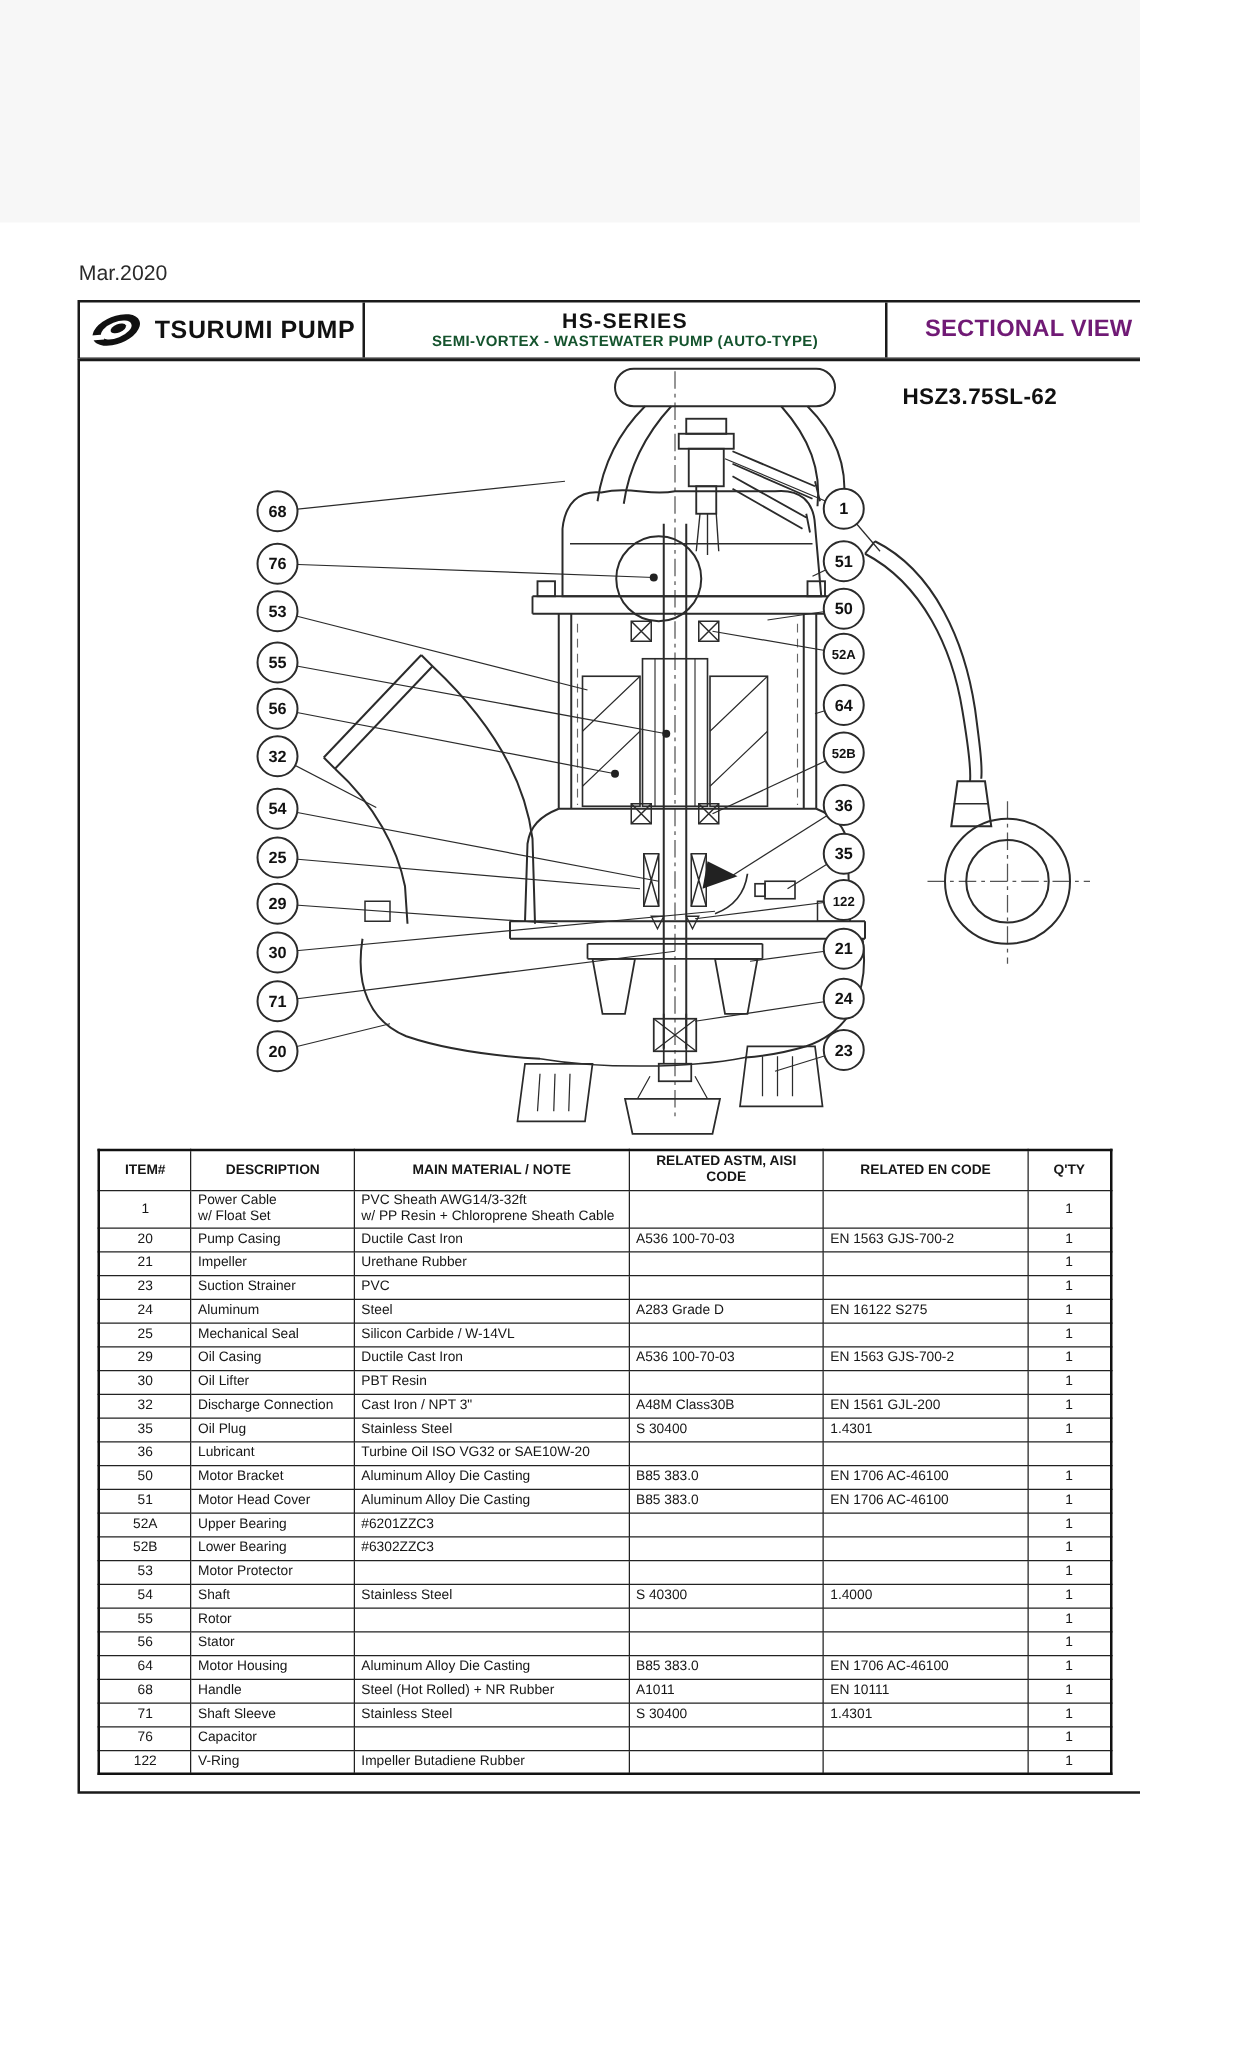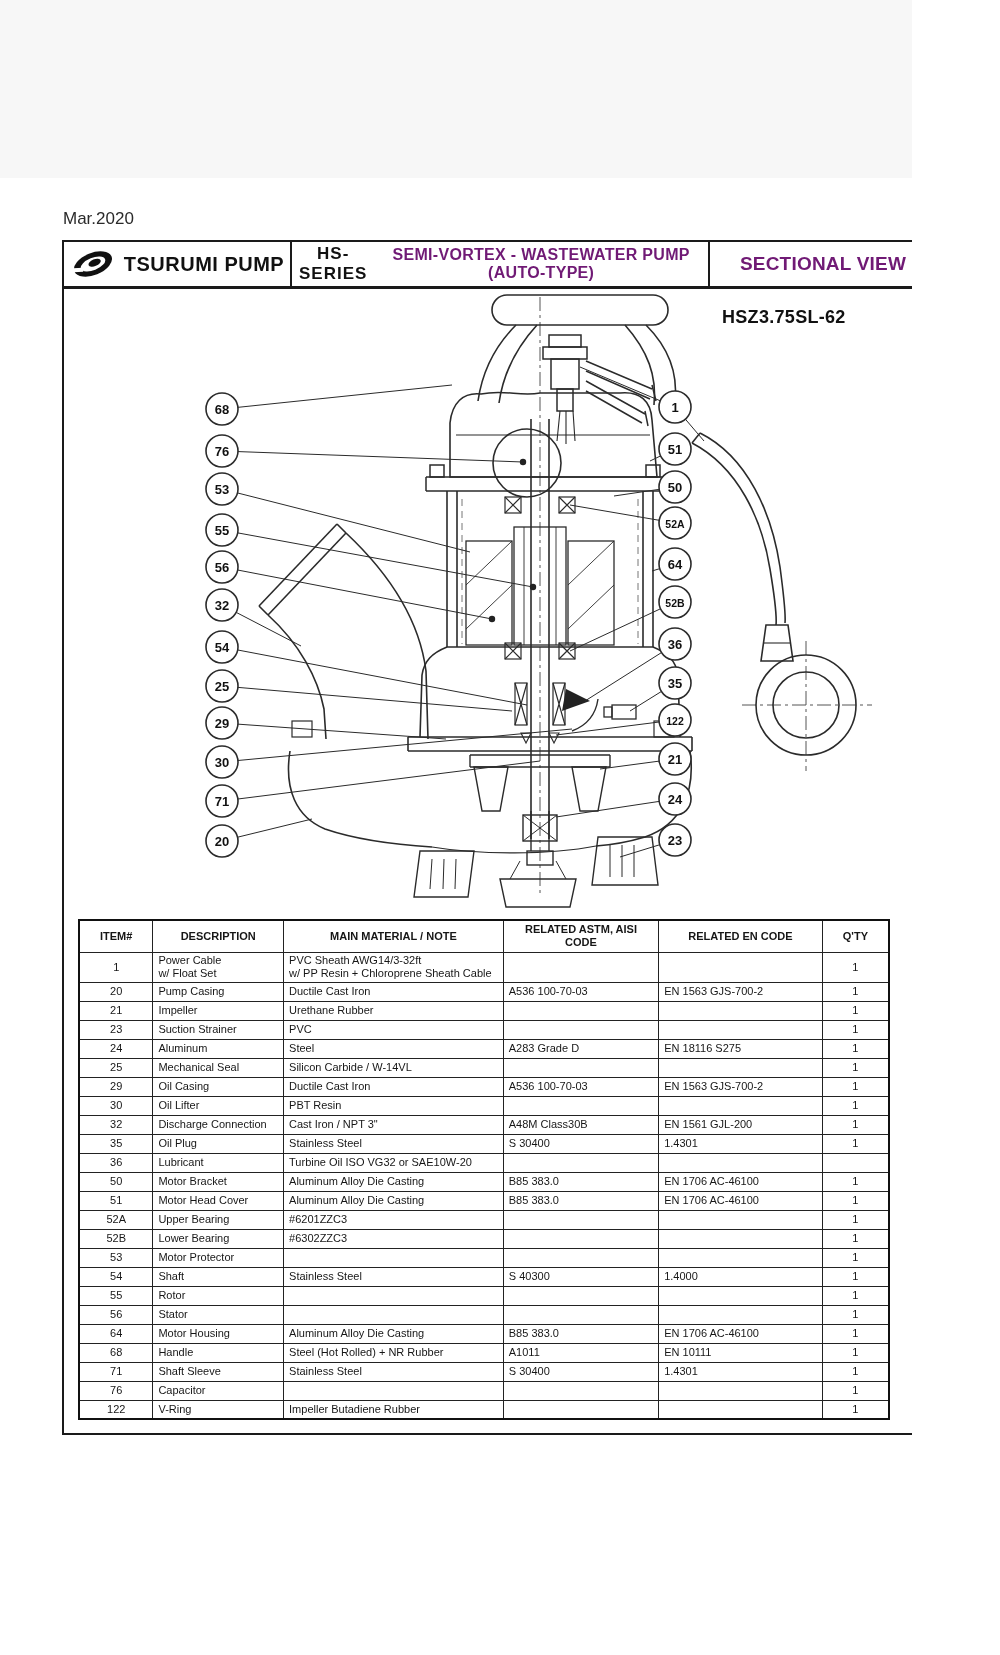--- a/index.html
+++ b/index.html
@@ -2,28 +2,28 @@
 <html><head>
 <meta charset="utf-8">
 <style>
   html,body{margin:0;padding:0;background:#ffffff;}
   #page{position:relative;width:912px;height:1655px;background:#ffffff;
         font-family:"Liberation Sans", sans-serif;color:#1f1f1f;overflow:hidden;}
   .top-band{position:absolute;left:0;top:0;width:1000px;height:178px;background:#f7f7f7;}
   .date{position:absolute;left:63px;top:209px;font-size:17px;color:#2a2a2a;}
   
   .hdr{position:absolute;left:62px;top:240px;width:876px;height:48px;border:2px solid #1a1a1a;
-       display:flex;box-sizing:border-box;background:#fff;text-align:center;}
+       display:flex;box-sizing:border-box;background:#fff;}
   .hdr .cell{display:flex;align-items:center;justify-content:center;box-sizing:border-box;}
   .hdr .c1{width:228px;border-right:2px solid #1a1a1a;gap:8px;}
-  .hdr .c2{flex:1;border-right:2px solid #1a1a1a;flex-direction:row;line-height:1.15;}
+  .hdr .c2{flex:1;border-right:2px solid #1a1a1a;flex-direction:column;line-height:1.15;}
   .hdr .c3{width:226px;}
   .brand{font-size:20px;font-weight:800;letter-spacing:.5px;color:#111;}
   .series{font-size:17px;font-weight:800;letter-spacing:1px;color:#111;}
-  .subtitle{font-size:16px;font-weight:700;letter-spacing:.3px;color:#701a75;}
+  .subtitle{font-size:12px;font-weight:700;letter-spacing:.3px;color:#14532d;}
   .viewlabel{font-size:19px;font-weight:900;letter-spacing:.2px;color:#701a75;}
   
   .mainbox{position:absolute;left:62px;top:287px;width:876px;height:1148px;
            border:2px solid #1a1a1a;box-sizing:border-box;background:#fff;}
   .model{position:absolute;left:658px;top:18px;font-size:18px;font-weight:800;color:#111;letter-spacing:.3px;}
   #drawing-svg{position:absolute;left:-2px;top:-2px;}
   
   .ptable{position:absolute;left:14px;top:630px;width:812px;border-collapse:collapse;
           font-size:11px;color:#161616;}
   .ptable th,.ptable td{border:1px solid #222;padding:1px 5px;line-height:1.22;
@@ -400,21 +400,21 @@
             <td>PVC</td>
             <td></td>
             <td></td>
             <td class="center">1</td>
           </tr>
           <tr>
             <td class="center">24</td>
             <td>Aluminum</td>
             <td>Steel</td>
             <td>A283 Grade D</td>
-            <td>EN 18116 S275</td>
+            <td>EN 16122 S275</td>
             <td class="center">1</td>
           </tr>
           <tr>
             <td class="center">25</td>
             <td>Mechanical Seal</td>
             <td>Silicon Carbide / W-14VL</td>
             <td></td>
             <td></td>
             <td class="center">1</td>
           </tr>

